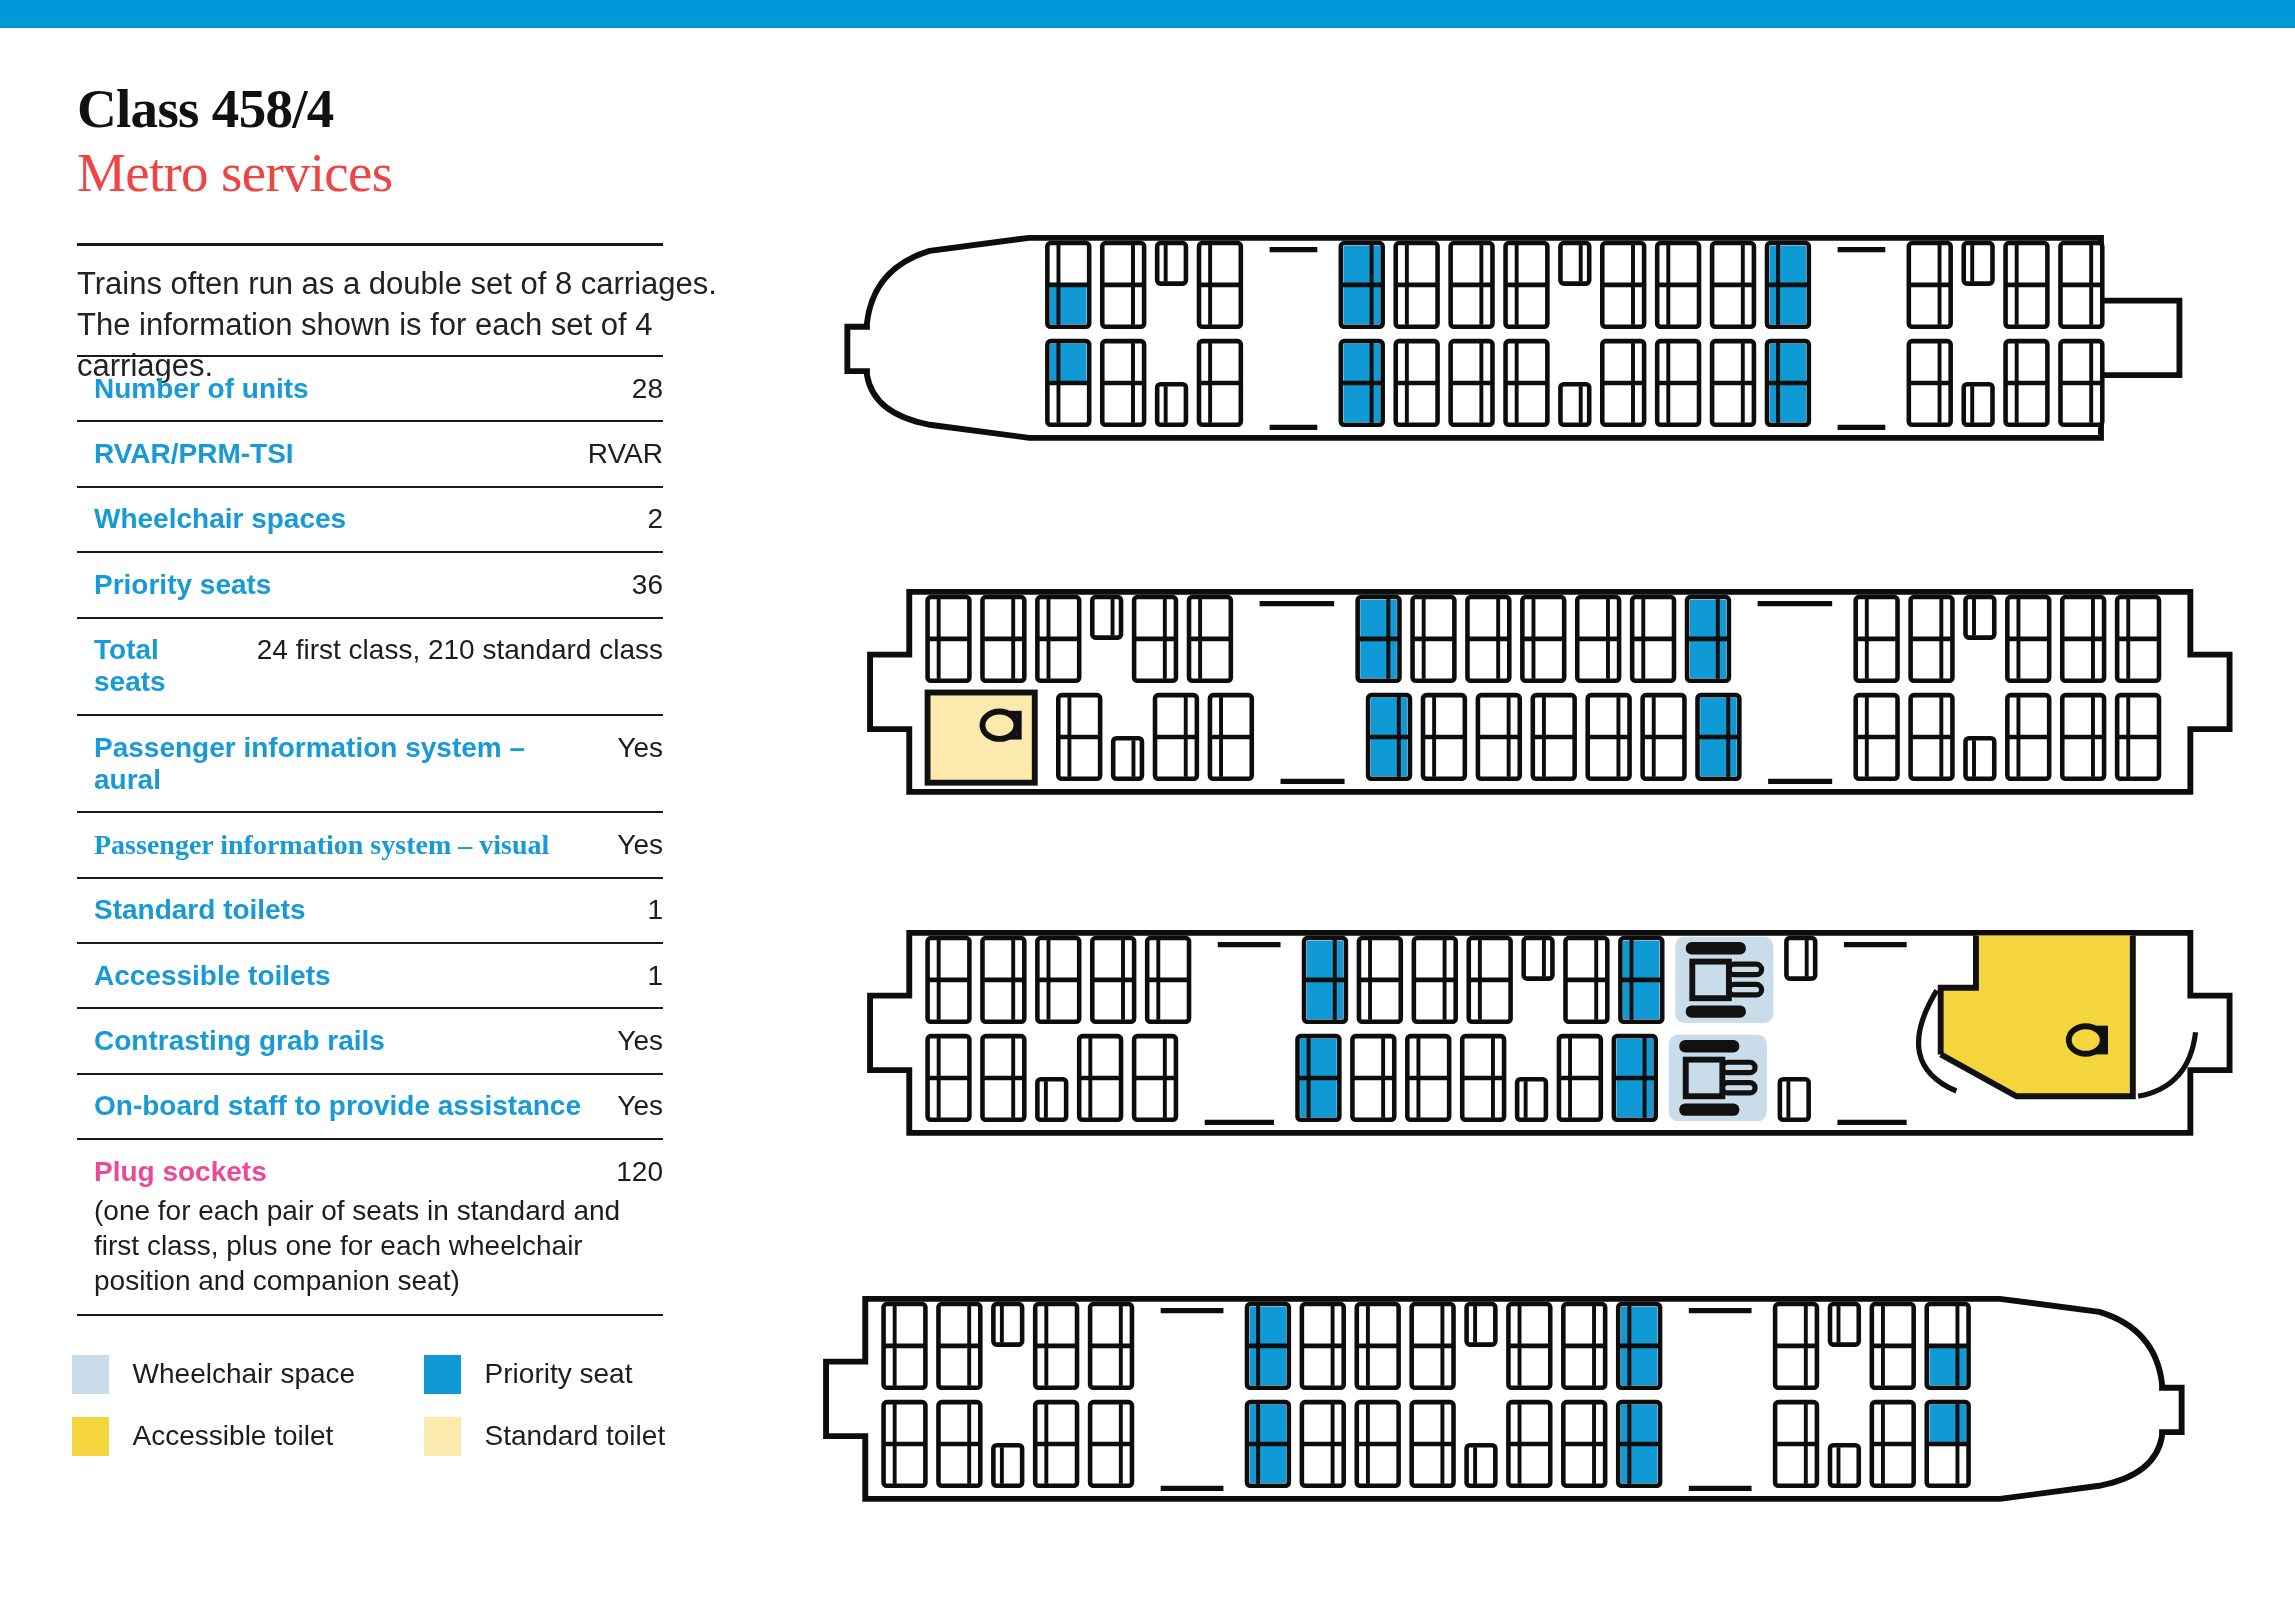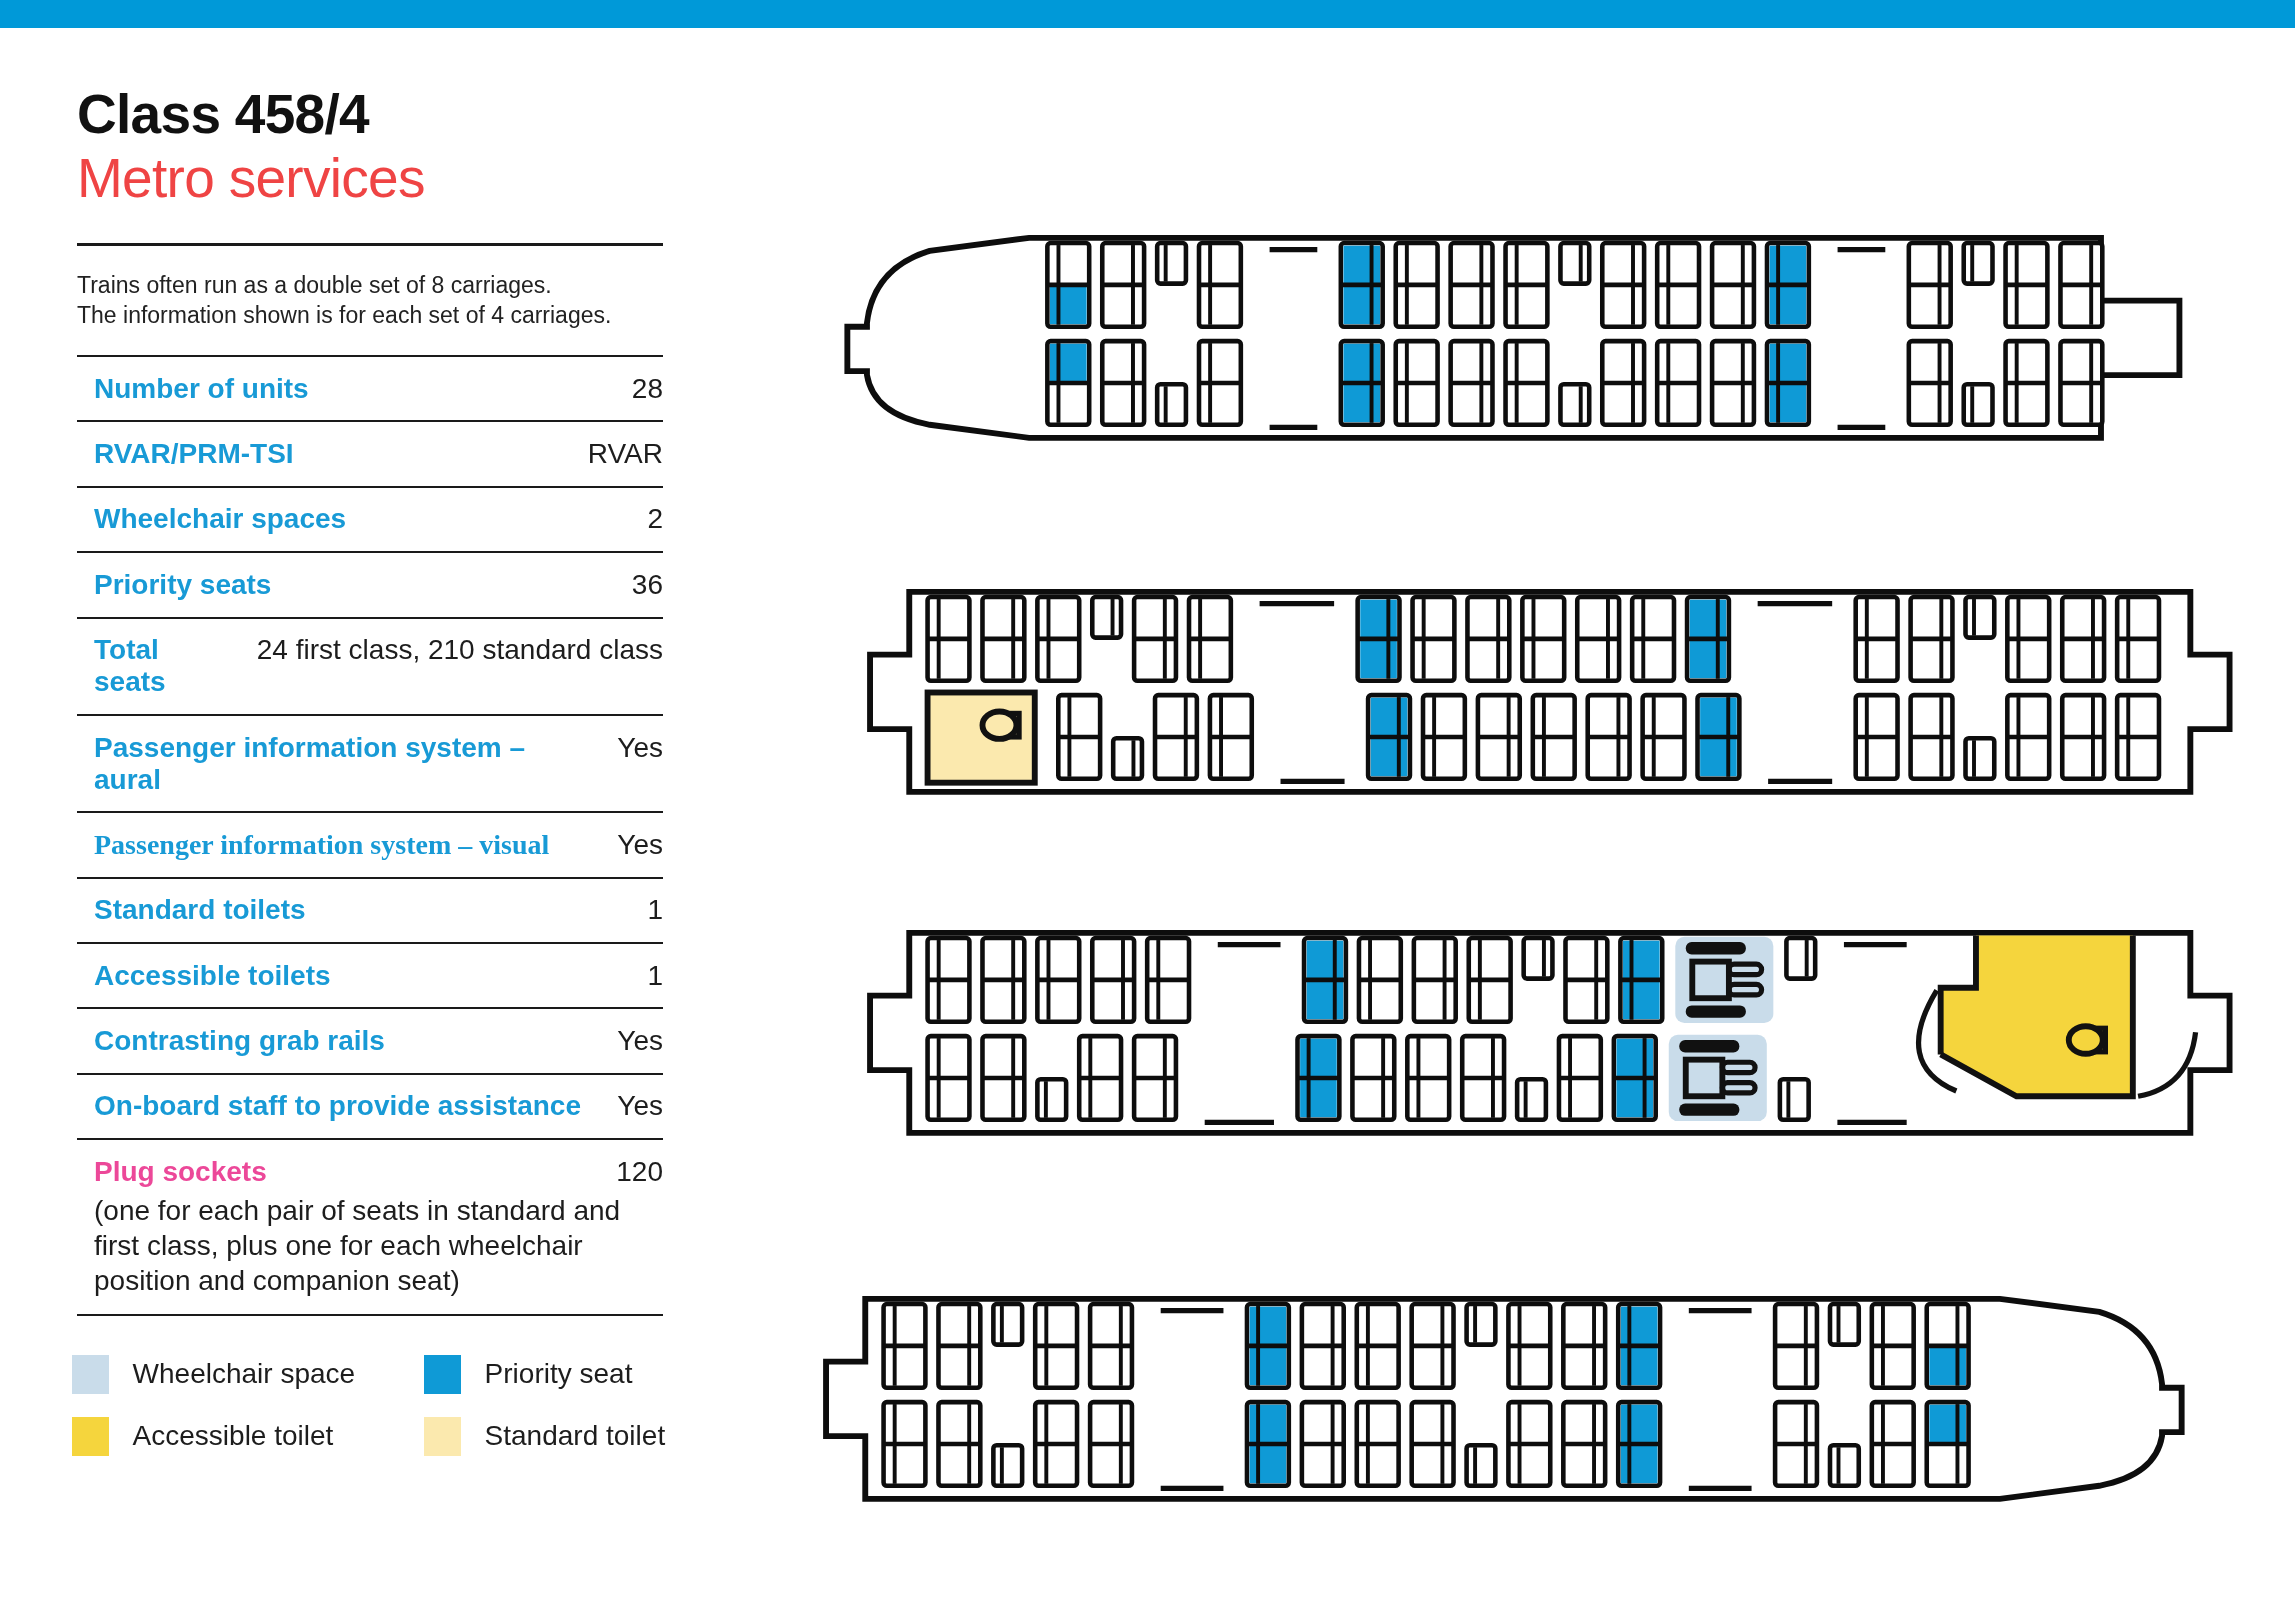--- a/index.html
+++ b/index.html
@@ -5,25 +5,25 @@
   html,body{margin:0;padding:0;background:#ffffff;}
   .page{
     position:relative;
     width:2295px;height:1623px;
     background:#ffffff;
     font-family:"Liberation Sans", sans-serif;
     color:#1d1d1d;
     overflow:hidden;
   }
   .topbar{position:absolute;left:0;top:0;width:2295px;height:27.5px;}
-  .title-block{position:absolute;left:77px;top:83px;line-height:1.16;}
+  .title-block{position:absolute;left:77px;top:77px;line-height:1.16;font-family:Liberation Serif, serif;}
   .title-main{font-size:55px;font-weight:700;color:#111;letter-spacing:-0.7px;}
   .title-sub{font-size:55px;font-weight:400;color:#ef4444;letter-spacing:-0.7px;}
   .title-rule{position:absolute;left:77px;top:243px;width:586px;height:2.6px;background:#1a1a1a;}
-  .intro{position:absolute;left:77px;top:264px;width:654px;font-size:23px;line-height:1.32;color:#222;margin-top:6px;}
+  .intro{position:absolute;left:77px;top:264px;width:654px;font-size:31px;line-height:1.32;color:#222;}
   .spec{position:absolute;left:77px;top:355px;width:586px;border-bottom:2.6px solid #1a1a1a;}
   .spec-row{border-top:2.6px solid #1a1a1a;padding:15.7px 0 15.7px 0;}
   .spec-line{display:flex;justify-content:space-between;align-items:baseline;}
   .spec-label{font-size:28px;font-weight:700;color:#189ad6;padding-left:17px;padding-right:19.6px;flex:0 1 auto;}
   .spec-value{font-size:28px;font-weight:400;color:#1d1d1d;text-align:right;white-space:nowrap;}
   .spec-note{font-size:28px;font-weight:400;color:#1d1d1d;line-height:1.25;padding-left:17px;padding-top:5.2px;}
   .legend{position:absolute;left:72px;top:1343px;display:grid;
           grid-template-columns:352px auto;grid-template-rows:62px 62px;grid-auto-flow:column;}
   .legend-item{display:flex;align-items:center;gap:23.6px;}
   .legend-swatch{width:37px;height:39px;flex:0 0 auto;}

